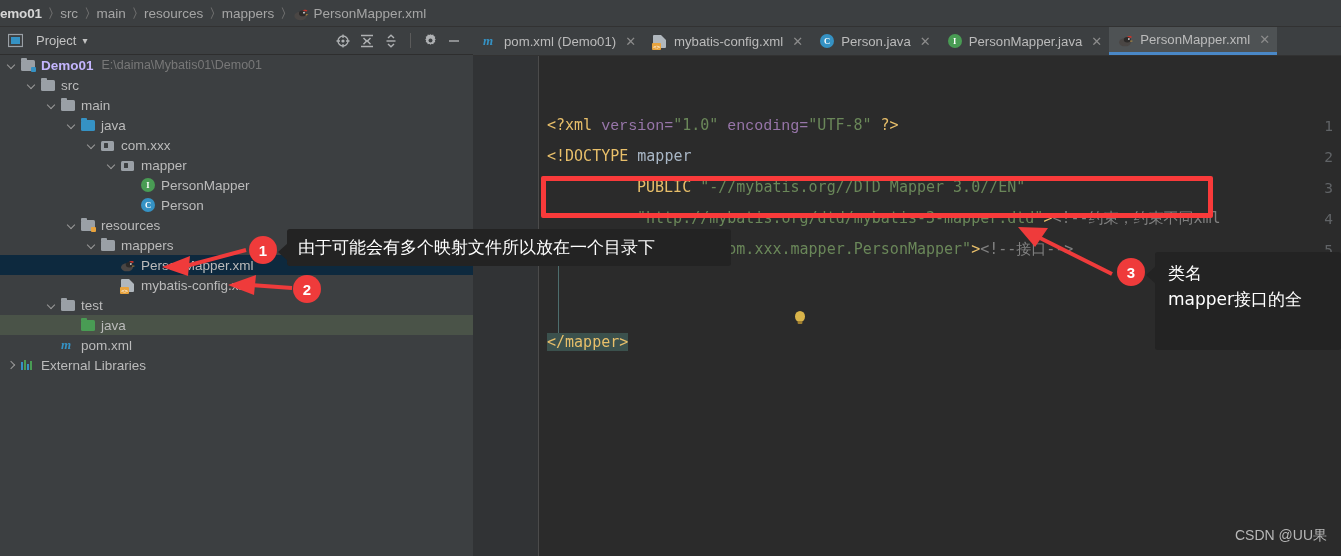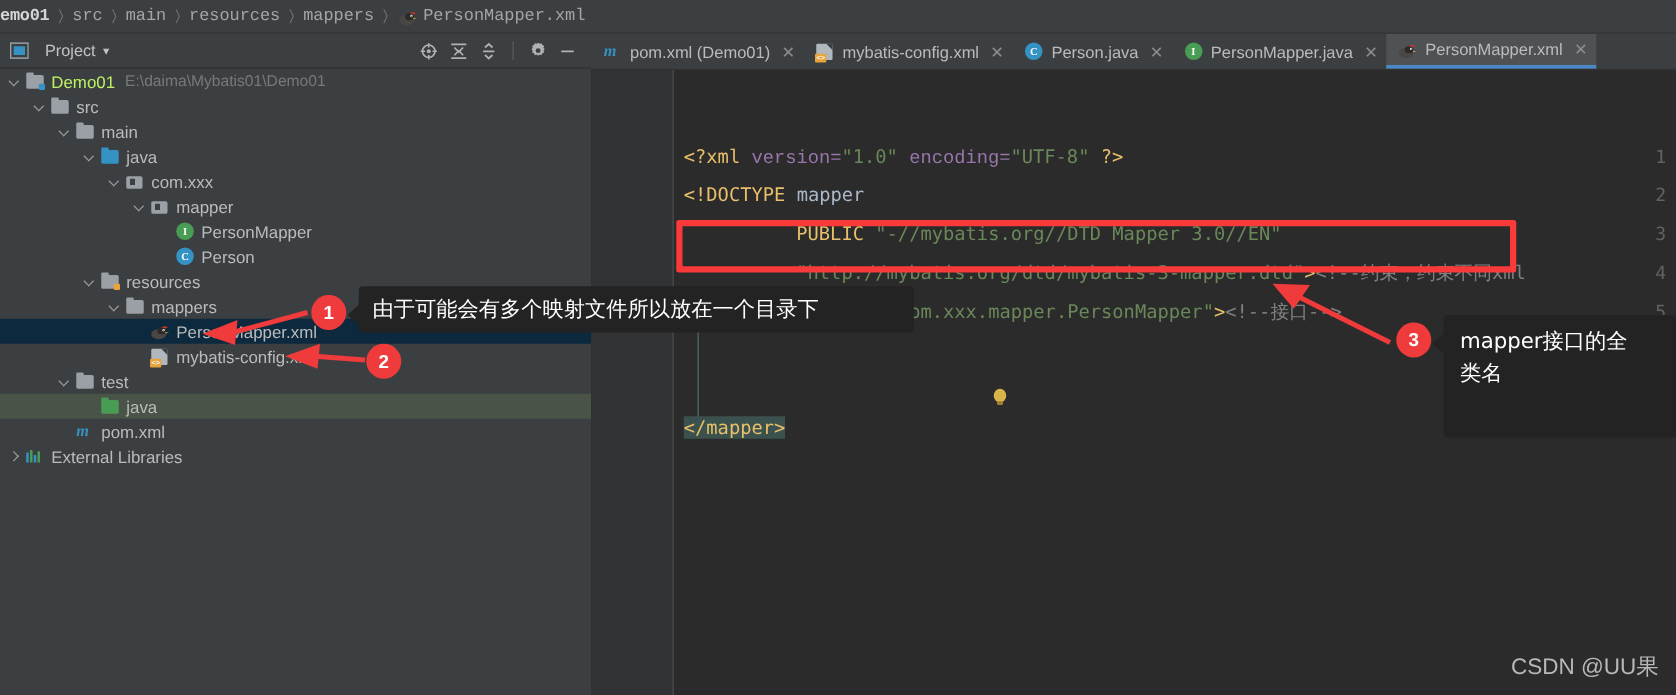--- a/index.html
+++ b/index.html
@@ -13,21 +13,20 @@
   }
 
   
   #breadcrumb {
     position:absolute; left:0; top:0; width:1341px; height:27px;
     background:#3c3f41;
     display:flex; align-items:center;
     padding-left:0px;
     border-bottom:1px solid #323232;
     overflow:hidden;
-    font-family:Liberation Mono, monospace;
   }
   .crumb { display:flex; align-items:center; white-space:nowrap; }
   .crumb-text { color:#a5a5a5; font-size:13.5px; }
   .crumb-text.bold { color:#d6d6d6; font-weight:bold; letter-spacing:-.2px;}
   .crumb-sep { color:#6e6e6e; margin:0 7px; font-size:13px; }
 
   
   #toolbar {
     position:absolute; left:0; top:27px; width:473px; height:28px;
     background:#3c3f41; display:flex; align-items:center;
@@ -57,21 +56,21 @@
   }
   .arrow::after {
     content:""; position:absolute; left:2px; top:2.5px;
     width:5px; height:5px; border-right:1.4px solid #9a9a9a; border-bottom:1.4px solid #9a9a9a;
     transform:rotate(45deg);
   }
   .arrow.right::after { transform:rotate(-45deg); left:2px; top:2px; }
   .arrow.none::after { display:none; }
   .ico { width:16px; height:16px; flex:none; margin-right:5px; position:relative; display:inline-block;}
   .lbl { color:#bbbbbb; }
-  .lbl.bold { font-weight:normal; color:#bef264; }
+  .lbl.bold { font-weight:bold; color:#c4b5fd; }
   .sub { color:#787878; margin-left:8px; font-size:12.5px; }
 
   
   .f-grey, .f-blue, .f-green, .f-src, .f-res {
     width:14px; height:11px; border-radius:1.5px; position:absolute; left:1px; top:3px;
   }
   .f-grey{ background:#9aa0a6;}
   .f-blue{ background:#3592c4;}
   .f-green{ background:#499c54;}
   .f-src{ background:#9aa0a6;}
@@ -171,21 +170,21 @@
   #callout1{ left:287px; top:229px; width:444px; height:37px;
      display:flex; align-items:center; padding-left:11px; font-size:17px;}
   #badge1{ left:249px; top:236px; }
   #callout3{ left:1155px; top:252px; width:186px; height:98px; padding:8px 0 0 13px;
      font-size:17px; line-height:26px;}
   #badge3{ left:1117px; top:258px; }
   #badge2{ left:293px; top:275px; }
 
   #watermark{
     position:absolute; right:14px; bottom:11px; color:#b8b8b8;
-    font-size:18px; font-family:"Liberation Sans", sans-serif;
+    font-size:14px; font-family:"Liberation Sans", sans-serif;
   }
   svg{display:block;}
 </style>
 </head>
 <body>
 
 <div id="breadcrumb">
   <div class="crumb">
     <span class="crumb-text bold">emo01</span>
     <span class="crumb-sep">〉</span>
@@ -513,18 +512,18 @@
 </svg>
 
 <div class="callout" id="callout1">
   <span>由于可能会有多个映射文件所以放在一个目录下</span>
 </div>
 <div class="badge-num" id="badge1">1</div>
 
 <div class="badge-num" id="badge2">2</div>
 
 <div class="callout" id="callout3">
+  <div>类名</div>
   <div>mapper接口的全</div>
-  <div>类名</div>
 </div>
 <div class="badge-num" id="badge3">3</div>
 
 <div id="watermark">CSDN @UU果</div>
 
 </body></html>

